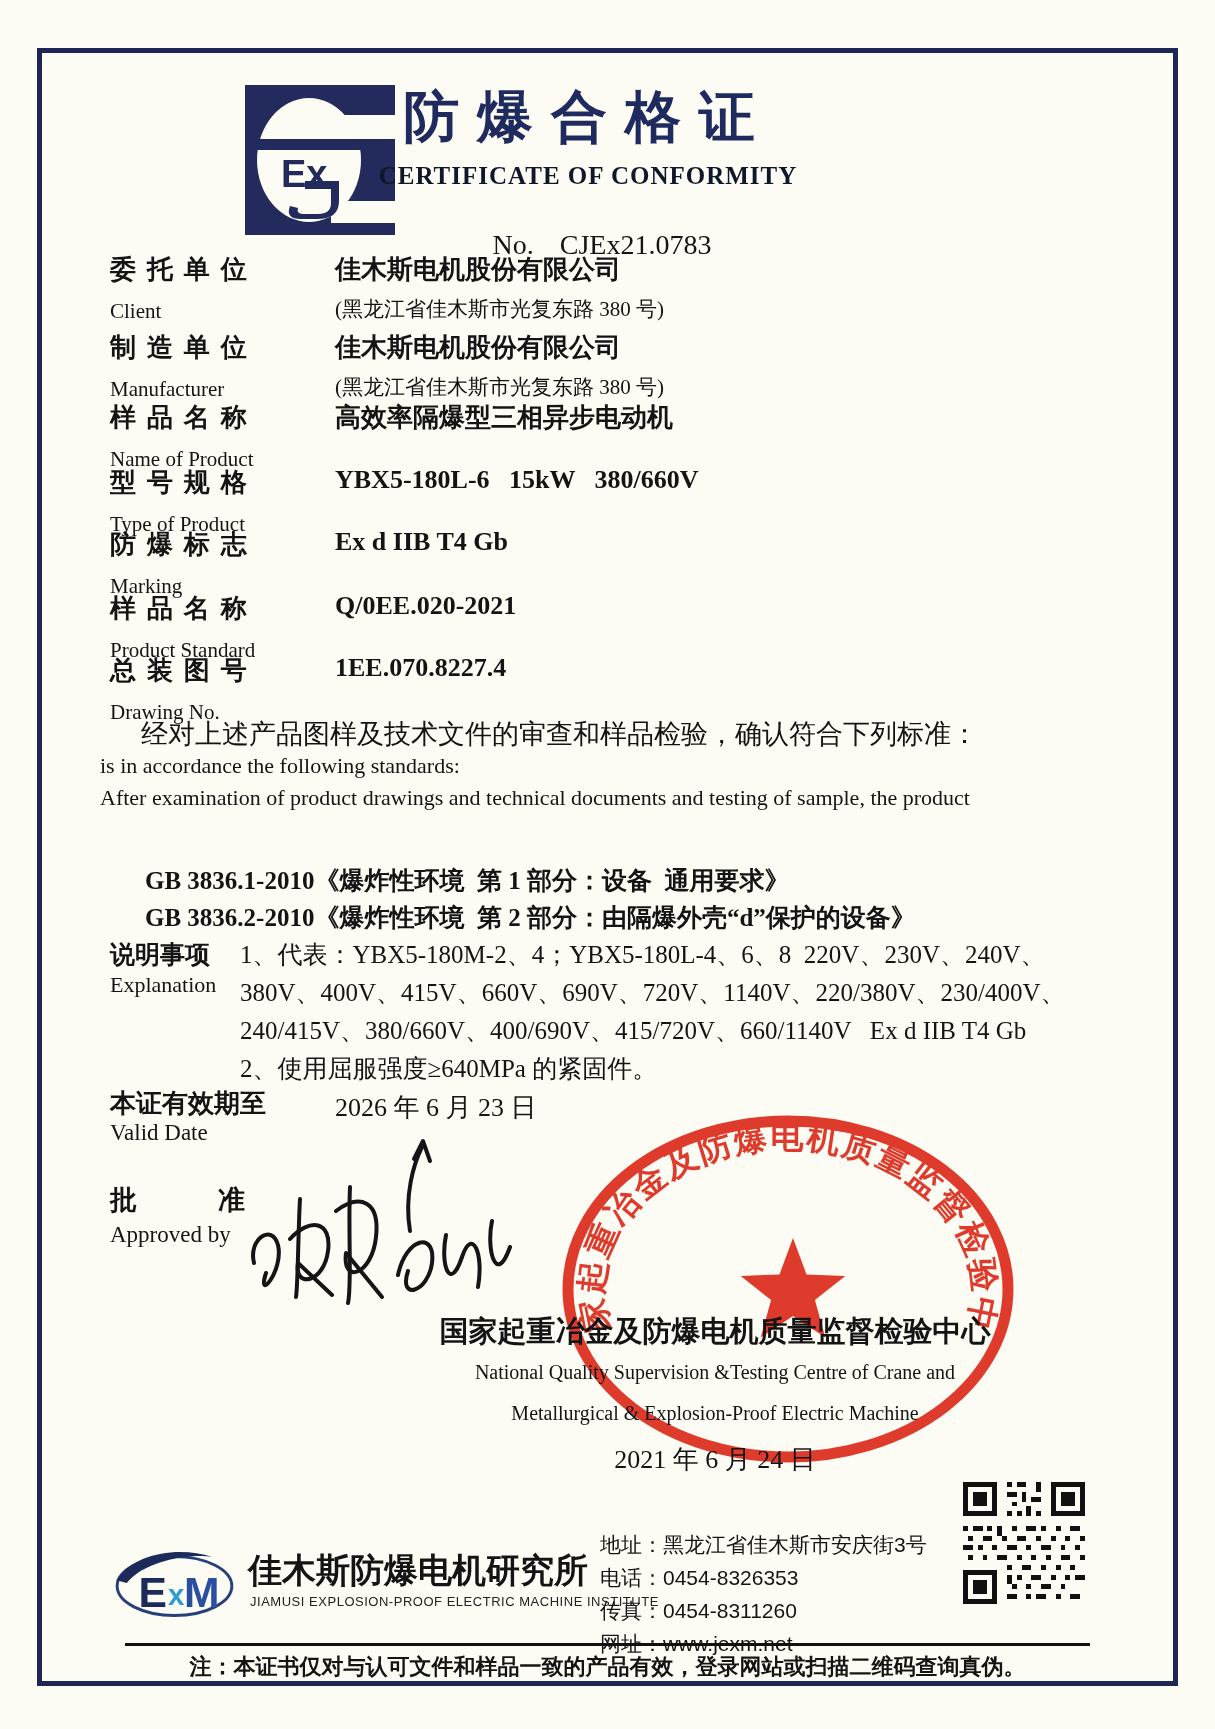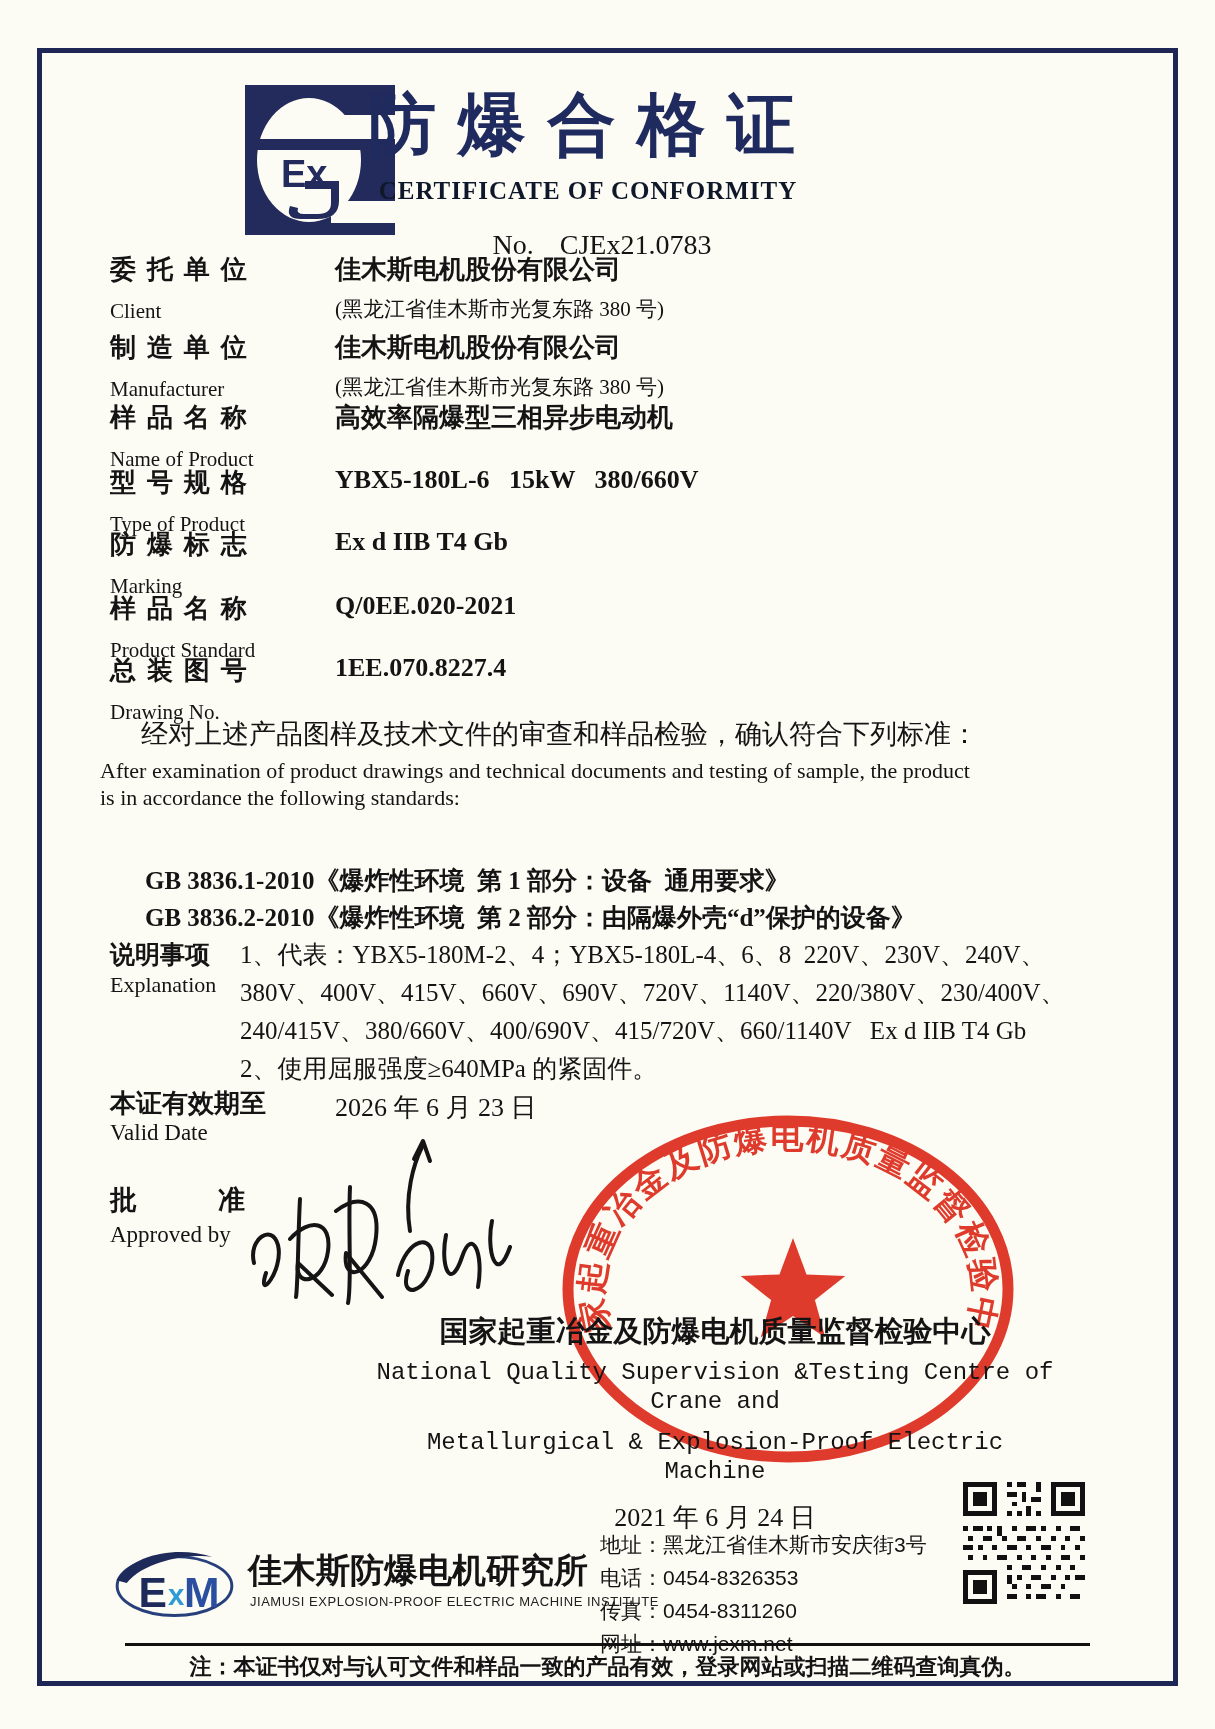--- a/index.html
+++ b/index.html
@@ -11,21 +11,21 @@
   }
   .frame{
     position:absolute; left:37px; top:48px; width:1141px; height:1638px;
     border:5px solid #1e2656; box-sizing:border-box;
   }
   .abs{position:absolute;}
 
   
   .ex-logo{left:245px; top:85px; width:150px; height:150px;}
   .title-block{left:368px; top:80px; width:440px; text-align:center;}
-  .title-cn{font-size:68px; font-weight:bold; color:#1f2a5e; letter-spacing:0.32em; white-space:nowrap;}
+  .title-cn{font-size:56px; font-weight:bold; color:#1f2a5e; letter-spacing:0.32em; white-space:nowrap;}
   .title-en{font-size:25px; font-weight:bold; color:#0f172a; letter-spacing:0.04em; margin-top:6px; white-space:nowrap;}
   .cert-no{left:368px; top:197px; width:440px; text-align:center; font-size:28px; white-space:pre;}
   .cert-no .gap{display:inline-block; width:26px;}
 
   
   .field-row{left:110px; width:960px; display:flex;}
   .flabel{width:225px; flex:0 0 225px;}
   .flabel-cn{font-size:26px; font-weight:bold; letter-spacing:0.42em; white-space:nowrap; font-family:"Liberation Sans","DejaVu Sans",sans-serif;}
   .flabel-en{font-size:21px; margin-top:12px; white-space:nowrap;}
   .fvalue{flex:1;}
@@ -50,21 +50,21 @@
   .valid-en{left:110px; top:1120px; font-size:23px;}
   .valid-value{left:295px; top:1090px; font-size:26px; white-space:pre;margin-left:40px;}
   .approve-cn{left:110px; top:1182px; font-size:27px; font-weight:bold; letter-spacing:3.0em; font-family:"Liberation Sans","DejaVu Sans",sans-serif; white-space:nowrap;}
   .approve-en{left:110px; top:1222px; font-size:23px;}
   .signature{left:238px; top:1135px; width:300px; height:185px; z-index:4;}
 
   
   .seal{left:553px; top:1108px; width:470px; height:362px; z-index:1; opacity:0.92;}
   .issuer-block{left:375px; top:1312px; width:680px; text-align:center; z-index:3;}
   .issuer-cn{font-size:29px; font-weight:bold; font-family:"Liberation Sans","DejaVu Sans",sans-serif; white-space:nowrap;}
-  .issuer-en{font-size:24px; line-height:29px; margin-top:6px;font-family:Liberation Mono, monospace;}
+  .issuer-en{font-size:20px; line-height:29px; margin-top:6px;}
   .issuer-date{font-size:26px; margin-top:14px; white-space:pre;}
 
   
   .jexm-logo{left:112px; top:1538px; width:125px; height:88px;}
   .institute-cn{left:248px; top:1548px; font-size:34px; font-weight:bold; font-family:"Liberation Sans","DejaVu Sans",sans-serif; white-space:nowrap;}
   .institute-en{left:250px; top:1594px; font-size:13px; letter-spacing:0.04em; font-family:"Liberation Sans","DejaVu Sans",sans-serif; color:#222; white-space:nowrap;}
   .contact{left:600px; top:1528px; width:360px;}
   .contact-line{font-size:21px; line-height:33px; font-family:"Liberation Sans","DejaVu Sans",sans-serif; white-space:pre;}
   .qr{left:963px; top:1482px; width:122px; height:122px;}
   .rule{left:125px; top:1643px; width:965px; height:3px; background:#111;}
@@ -155,22 +155,22 @@
         <div class="flabel-cn">总装图号</div>
         <div class="flabel-en">Drawing No.</div>
       </div>
     <div class="fvalue">
         <div class="fvalue-main">1EE.070.8227.4</div>
       </div>
   </div>
 
   <div class="abs statement">
     <div class="statement-cn">经对上述产品图样及技术文件的审查和样品检验，确认符合下列标准：</div>
+    <div class="statement-en" style="margin-top:0">is in accordance the following standards:</div>
     <div class="statement-en">After examination of product drawings and technical documents and testing of sample, the product</div>
-    <div class="statement-en" style="margin-top:0">is in accordance the following standards:</div>
   </div>
   <div class="abs standards">
     <div class="standard-line">GB 3836.1-2010《爆炸性环境  第 1 部分：设备  通用要求》</div>
     <div class="standard-line">GB 3836.2-2010《爆炸性环境  第 2 部分：由隔爆外壳“d”保护的设备》</div>
   </div>
 
   <div class="abs expl-label-cn">说明事项</div>
   <div class="abs expl-label-en">Explanation</div>
   <div class="abs expl-content">
     <div class="expl-line">1、代表：YBX5-180M-2、4；YBX5-180L-4、6、8  220V、230V、240V、</div>

